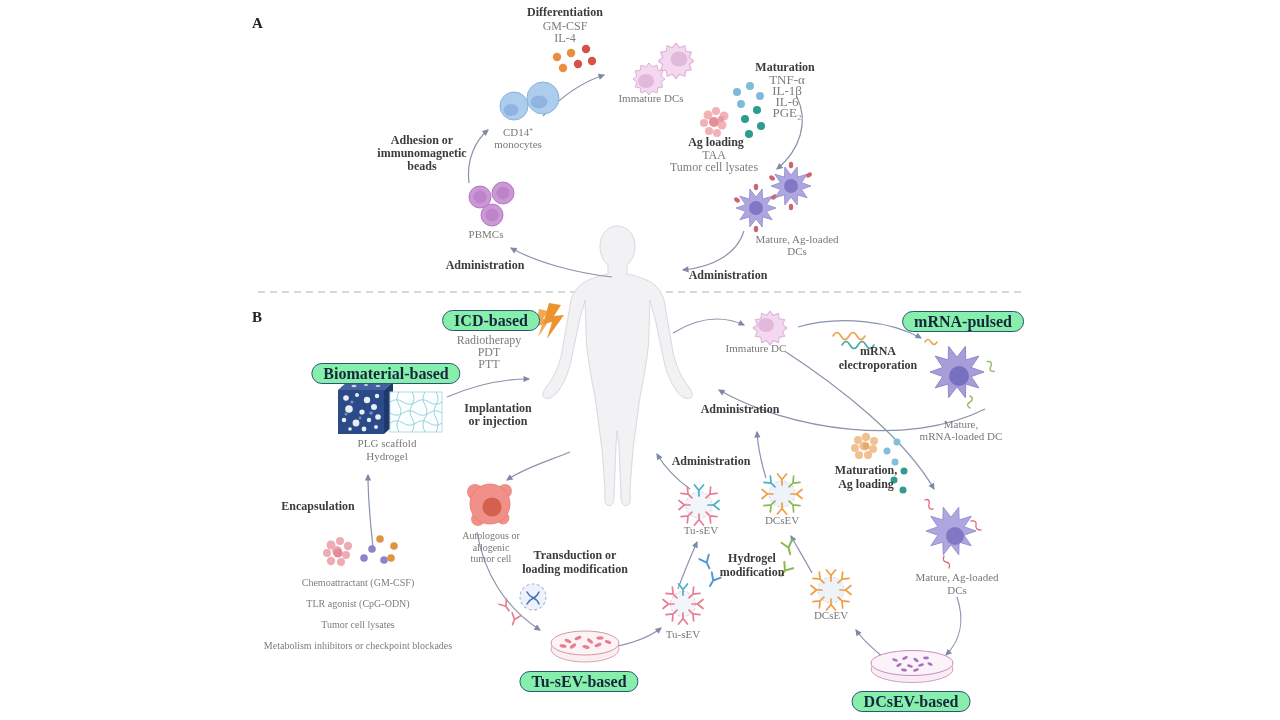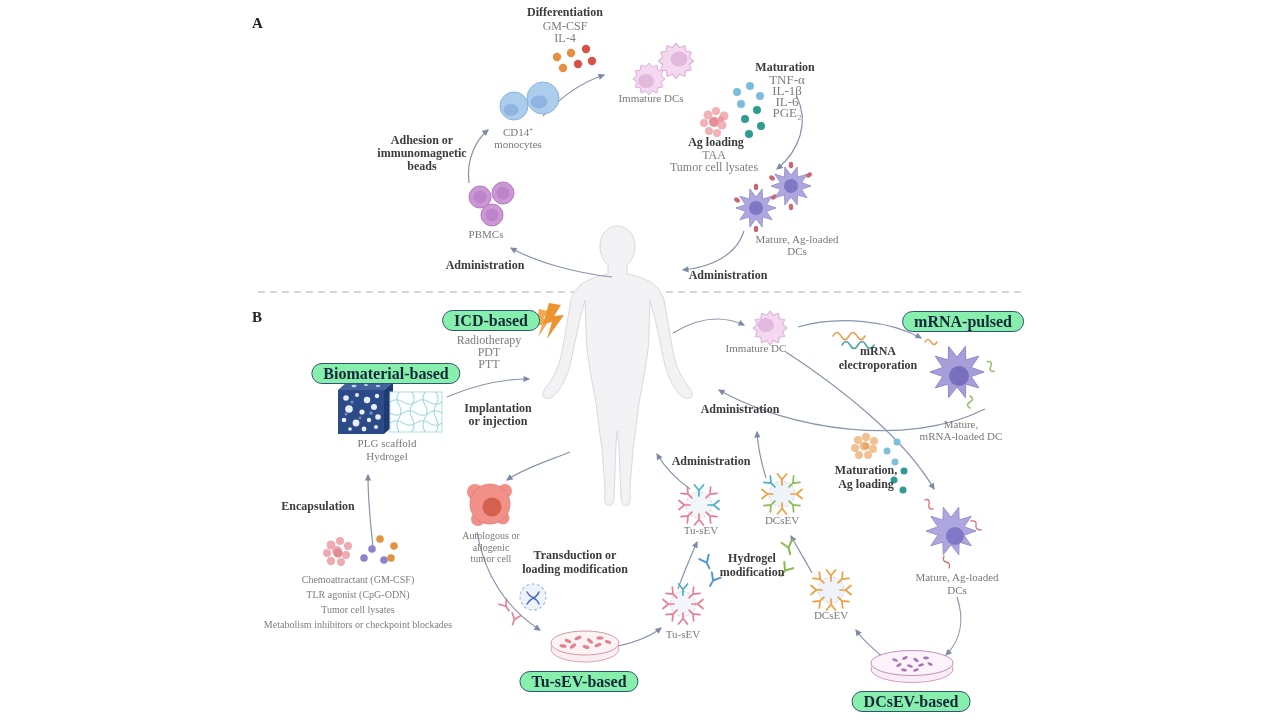--- a/index.html
+++ b/index.html
@@ -6,21 +6,21 @@
   .canvas {
     position:relative; width:1280px; height:720px; background:#ffffff;
     font-family:"Liberation Serif", serif; overflow:hidden;
   }
   .gfx { position:absolute; left:0; top:0; }
   .lbl { position:absolute; transform:translateX(-50%); text-align:center; white-space:pre-line; }
   .bold { font-weight:700; font-size:12px; color:#3b3b3b; line-height:13px; }
   .bold-lg { font-weight:700; font-size:12px; color:#3b3b3b; line-height:13.5px; }
   .sub { font-size:12px; color:#7d7d7d; line-height:12px; }
   .sub-sm { font-size:13px; color:#7d7d7d; line-height:11px; }
-  .sub-list { font-size:10px; color:#7d7d7d; line-height:15px; }
+  .sub-list { font-size:10px; color:#7d7d7d; line-height:21px; }
   .cap { font-size:11px; color:#787878; line-height:12px; }
   .cap-sm { font-size:10px; color:#787878; line-height:11.5px; }
   .panel { position:absolute; font-weight:700; font-size:15px; color:#222222; }
   .badge {
     position:absolute; transform:translateX(-50%);
     border:1.5px solid #2e5578; background:#86efac; color:#16273c;
     font-weight:700; font-size:16px; line-height:15px;
     padding:2px 11px; border-radius:12px; white-space:nowrap;
   }
 </style>

